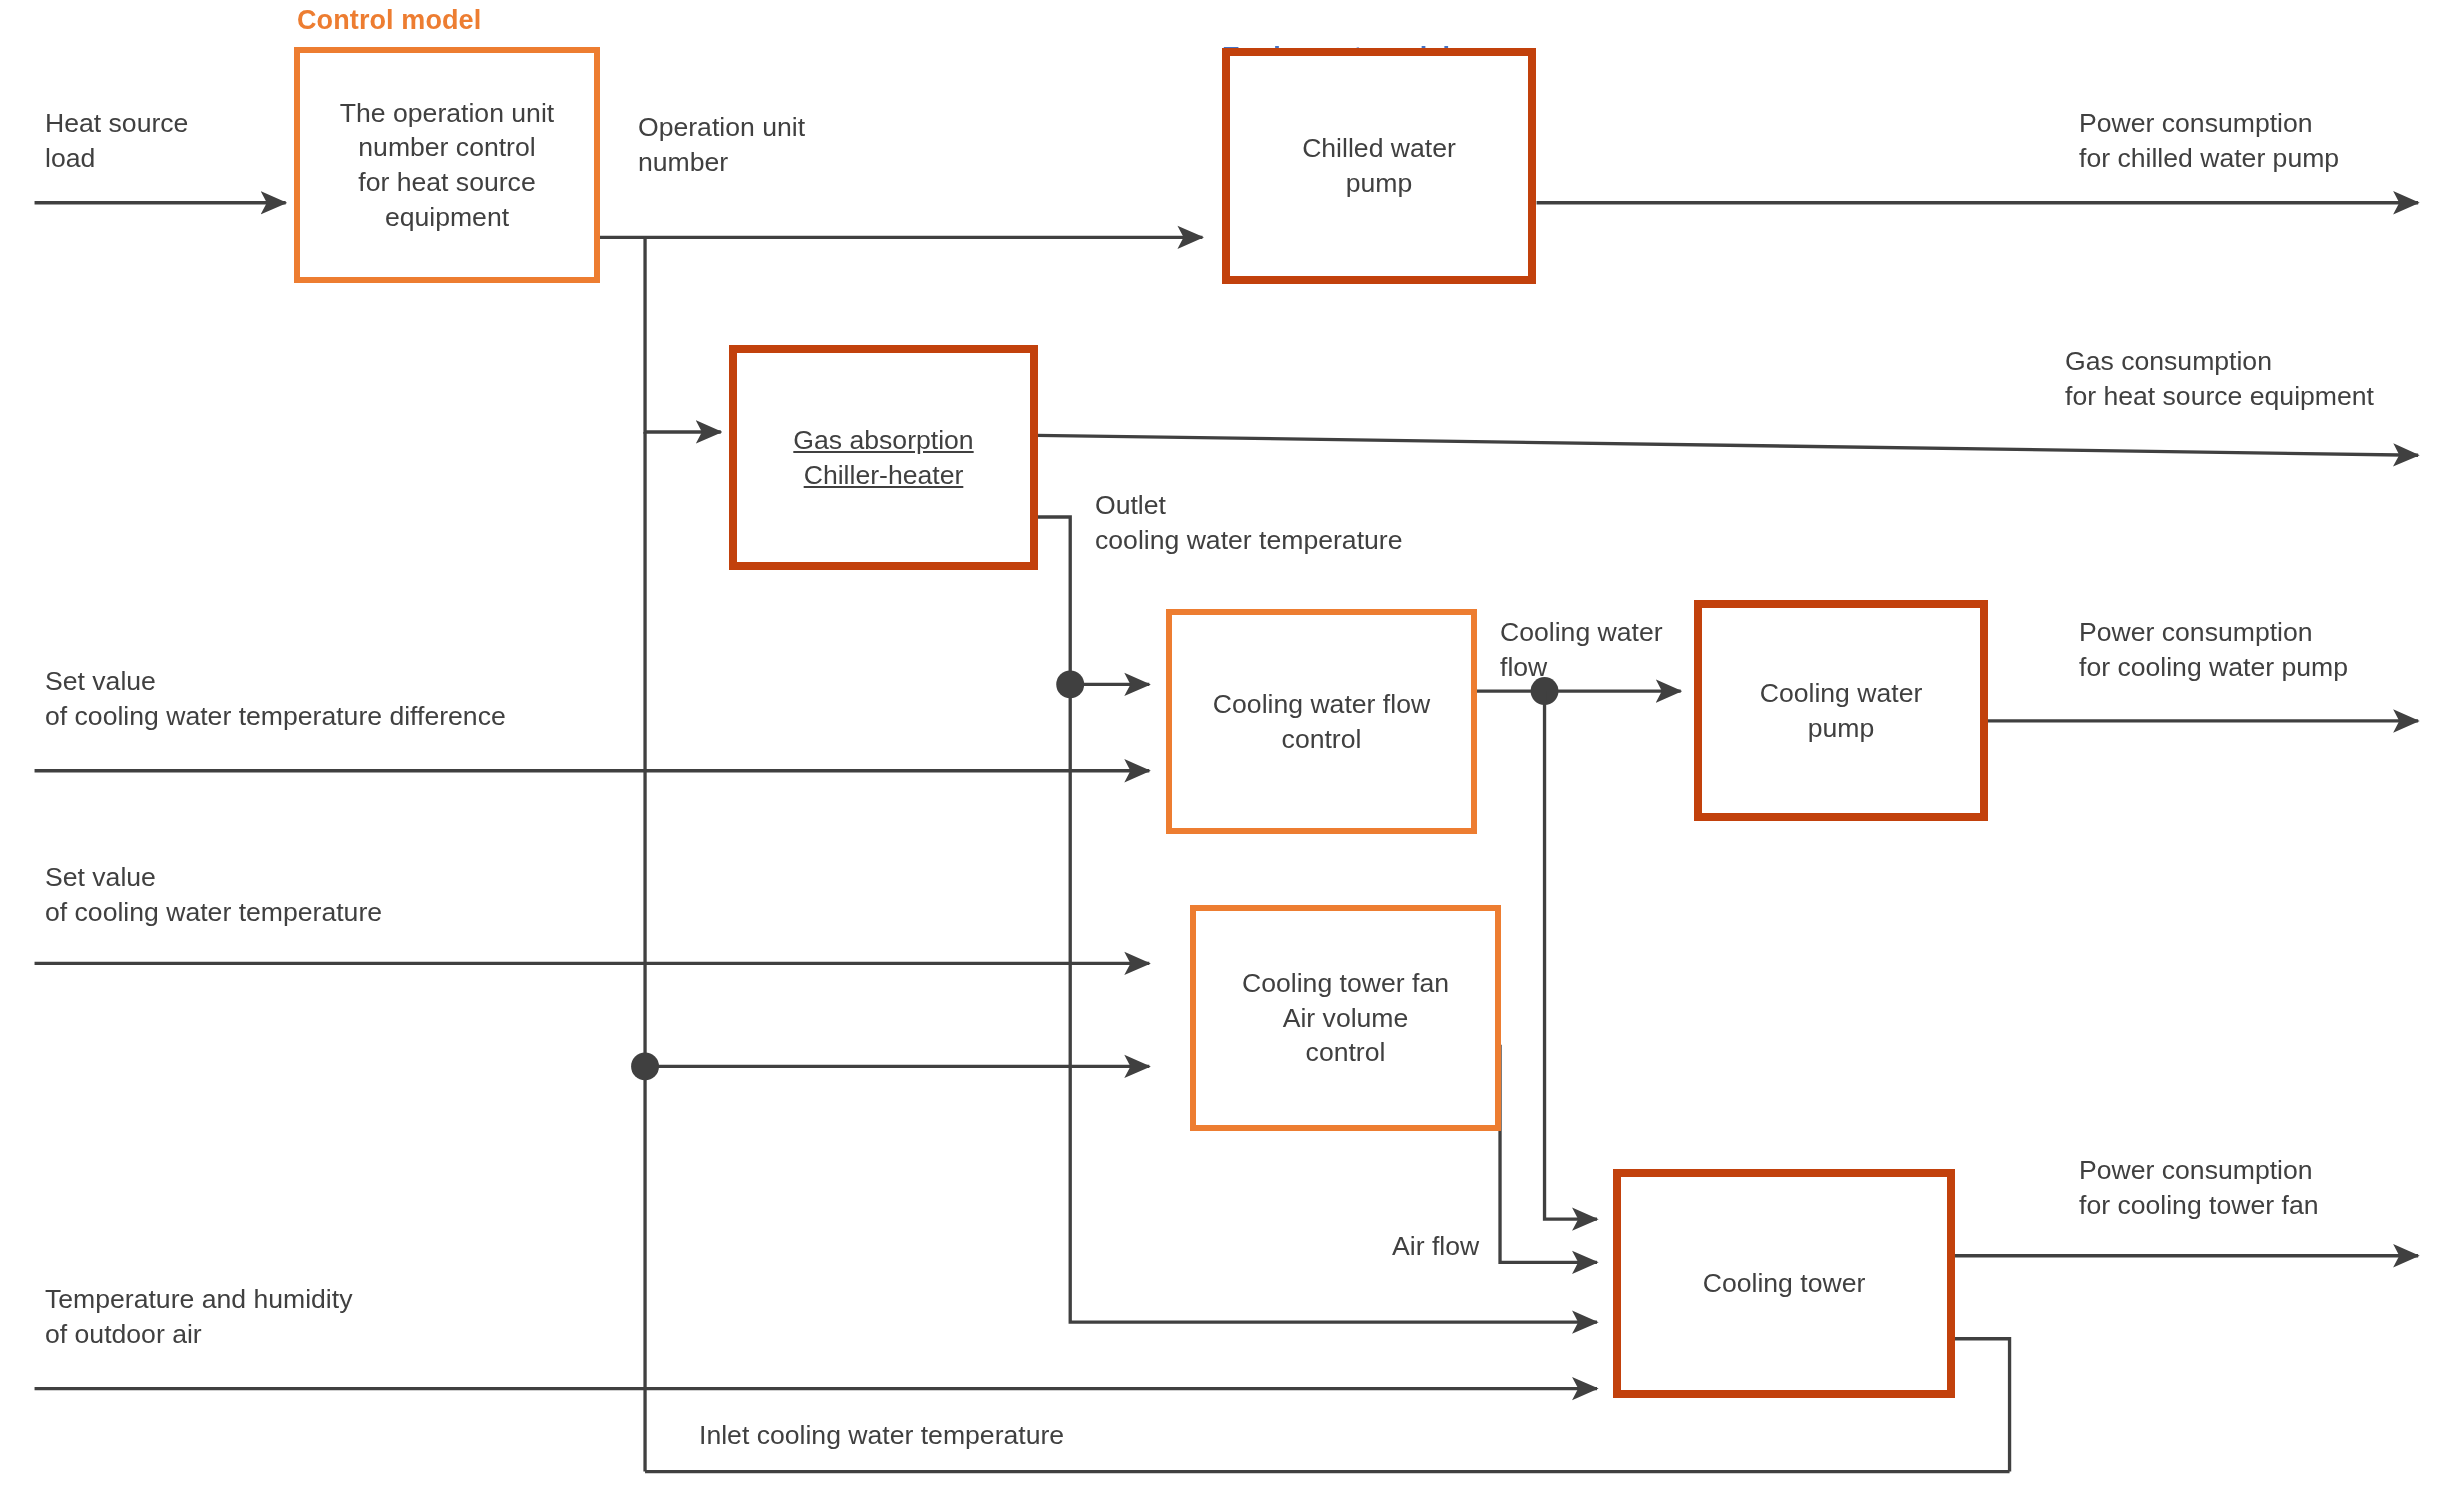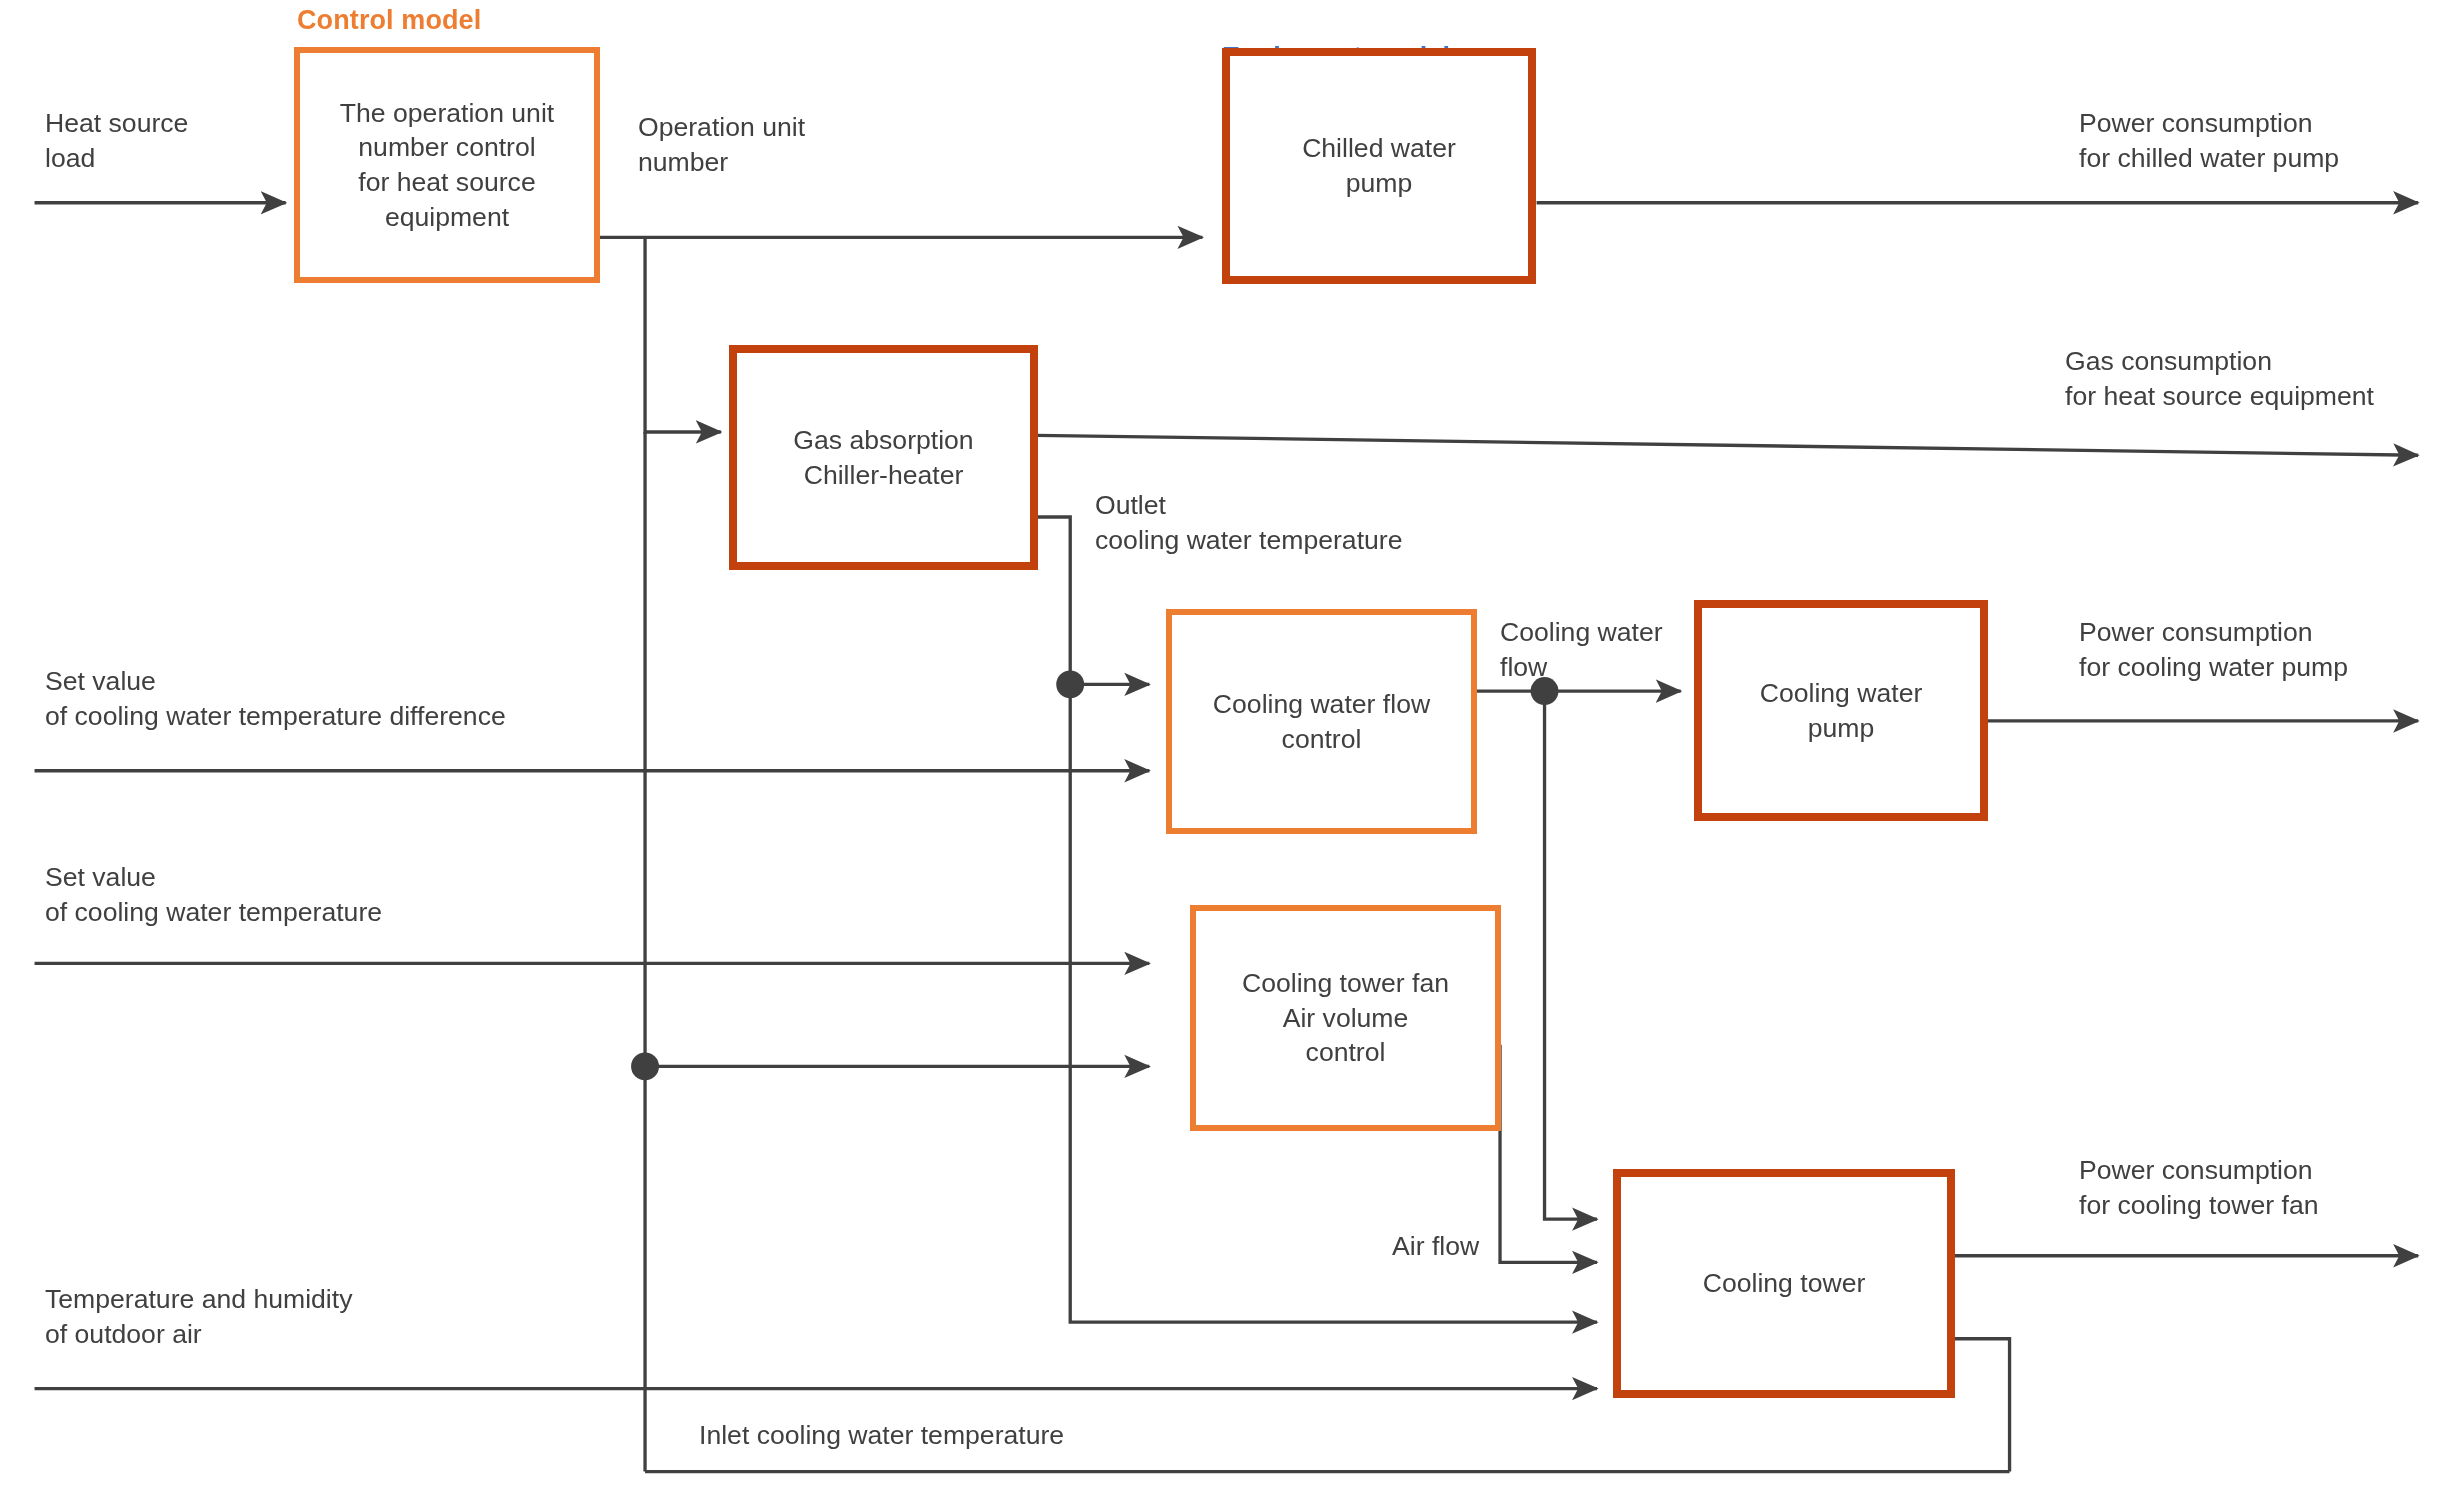--- a/index.html
+++ b/index.html
@@ -111,21 +111,21 @@
   <div class="legend equipment" style="left:1222px; top:5.3px;margin-top:37px;">Equipment model</div>
 
   <div class="node control" style="left:294px; top:47px; width:306px; height:236px; white-space:pre-line;">The operation unit
 number control
 for heat source
 equipment</div>
 
   <div class="node equipment" style="left:1222px; top:48px; width:314px; height:236px; white-space:pre-line;">Chilled water
 pump</div>
 
-  <div class="node equipment" style="left:729px; top:345px; width:309px; height:225px; white-space:pre-line;">Gas absorption
+  <div class="node equipment" style="left:729px; top:345px; width:309px; height:225px; white-space:pre-line;text-decoration:underline;">Gas absorption
 Chiller-heater</div>
 
   <div class="node control" style="left:1166px; top:609px; width:311px; height:225px; white-space:pre-line;">Cooling water flow
 control</div>
 
   <div class="node equipment" style="left:1694px; top:600px; width:294px; height:221px; white-space:pre-line;">Cooling water
 pump</div>
 
   <div class="node control" style="left:1166px; top:905px; width:311px; height:226px; white-space:pre-line;margin-left:24px;">Cooling tower fan
 Air volume

